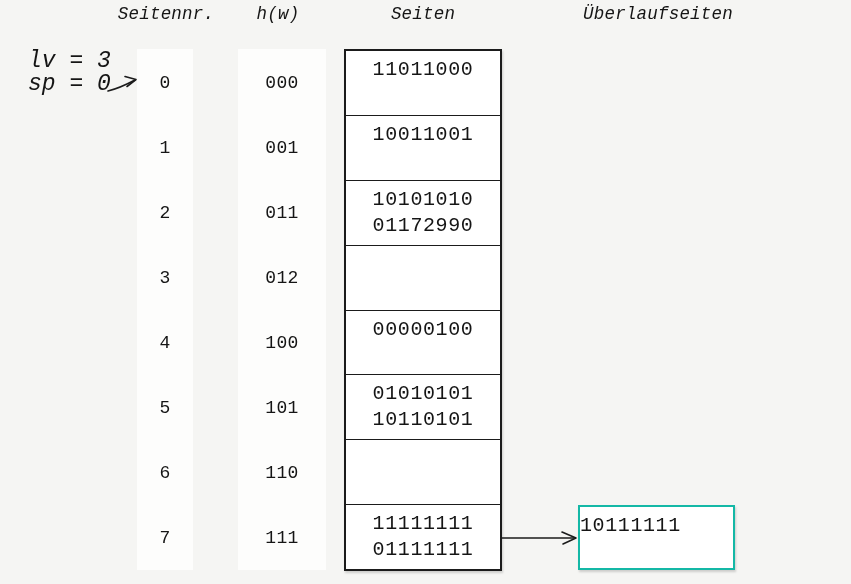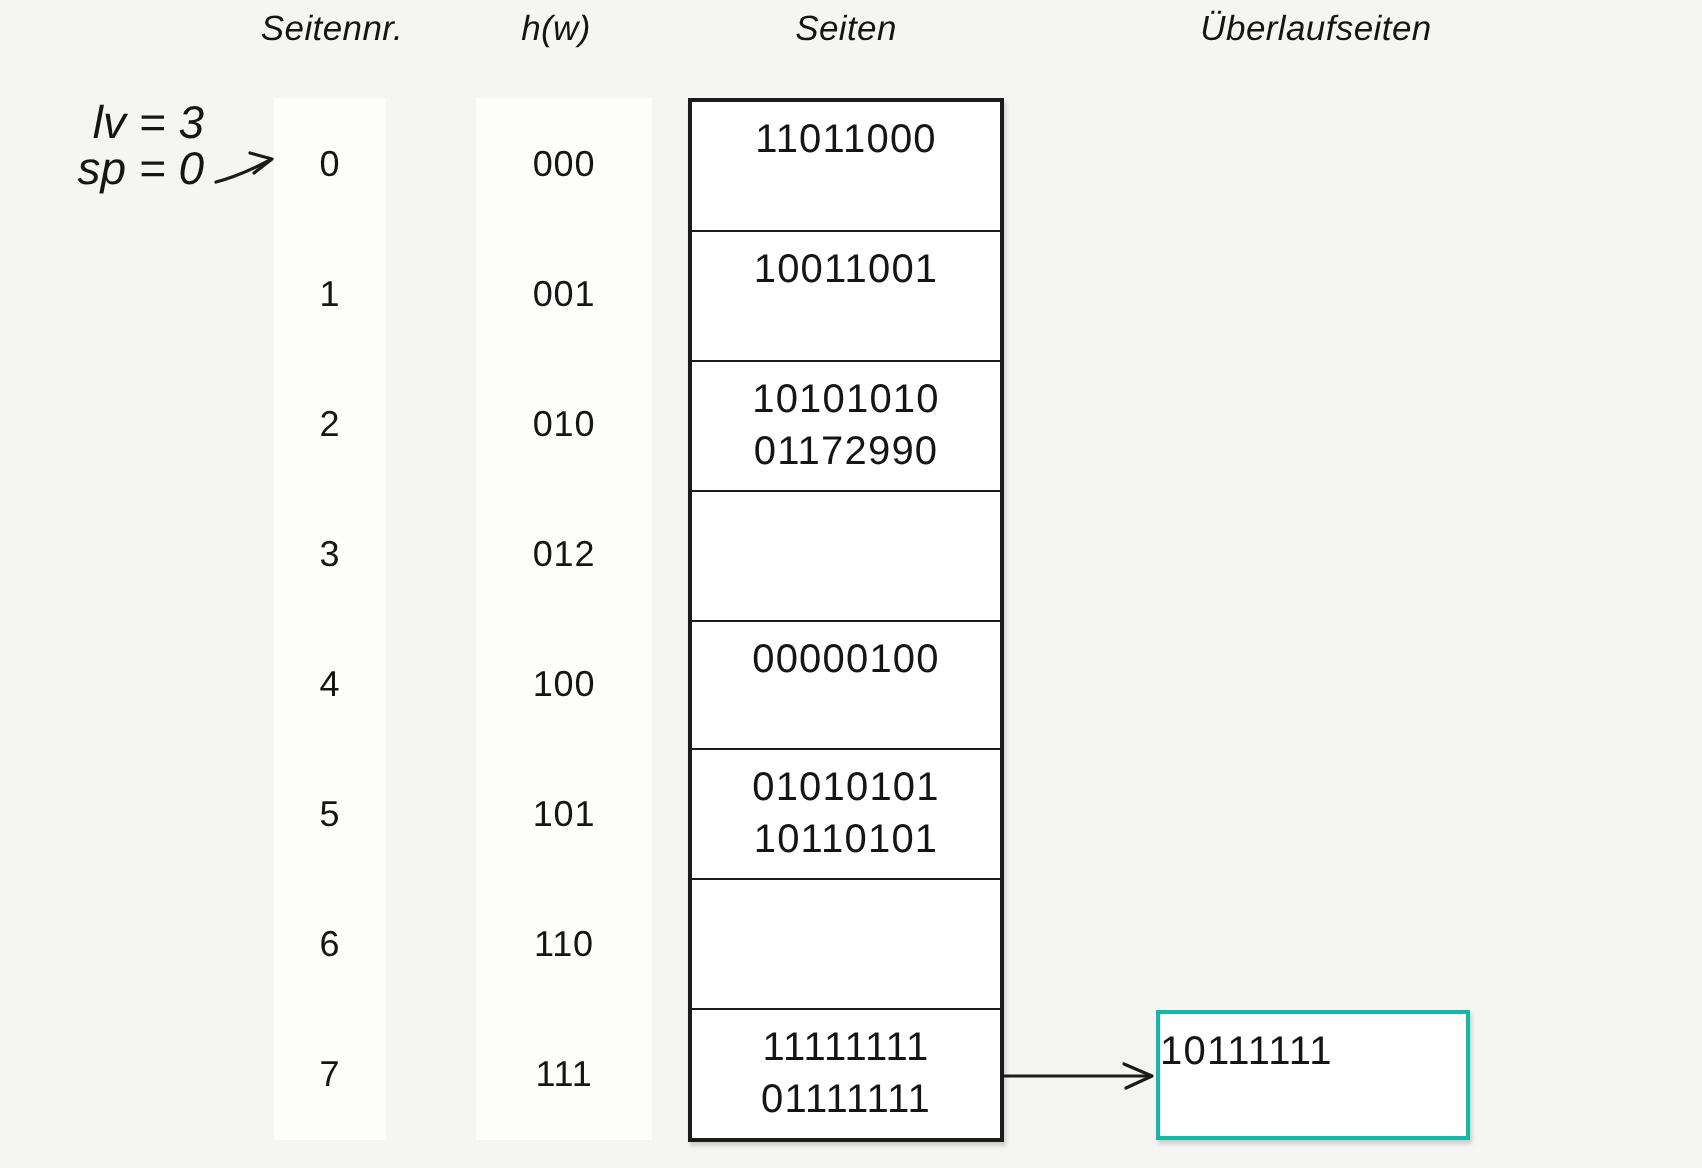--- a/index.html
+++ b/index.html
@@ -8,20 +8,21 @@
     background: #f5f5f3;
     font-family: "Liberation Sans", sans-serif;
     color: #151515;
   }
   .stage {
     position: relative;
     width: 851px;
     height: 584px;
     background: #f5f5f3;
     overflow: hidden;
+    font-family: Liberation Mono, monospace;
   }
   .hdr {
     position: absolute;
     top: 3px;
     height: 22px;
     font-style: italic;
     font-size: 17.5px;
     line-height: 22px;
     text-align: center;
     letter-spacing: 0.2px;
@@ -134,21 +135,21 @@
   <div class="num-cell nr" style="top:115px;">1</div>
   <div class="num-cell nr" style="top:180px;">2</div>
   <div class="num-cell nr" style="top:245px;">3</div>
   <div class="num-cell nr" style="top:310px;">4</div>
   <div class="num-cell nr" style="top:375px;">5</div>
   <div class="num-cell nr" style="top:440px;">6</div>
   <div class="num-cell nr" style="top:505px;">7</div>
 
   <div class="num-cell hash" style="top:50px;">000</div>
   <div class="num-cell hash" style="top:115px;">001</div>
-  <div class="num-cell hash" style="top:180px;">010</div>
+  <div class="num-cell hash" style="top:180px;">011</div>
   <div class="num-cell hash" style="top:245px;">012</div>
   <div class="num-cell hash" style="top:310px;">100</div>
   <div class="num-cell hash" style="top:375px;">101</div>
   <div class="num-cell hash" style="top:440px;">110</div>
   <div class="num-cell hash" style="top:505px;">111</div>
 
   <div class="pages-col">
     <div class="bucket">
       <div class="val">11011000</div>
       <div class="val"></div>

